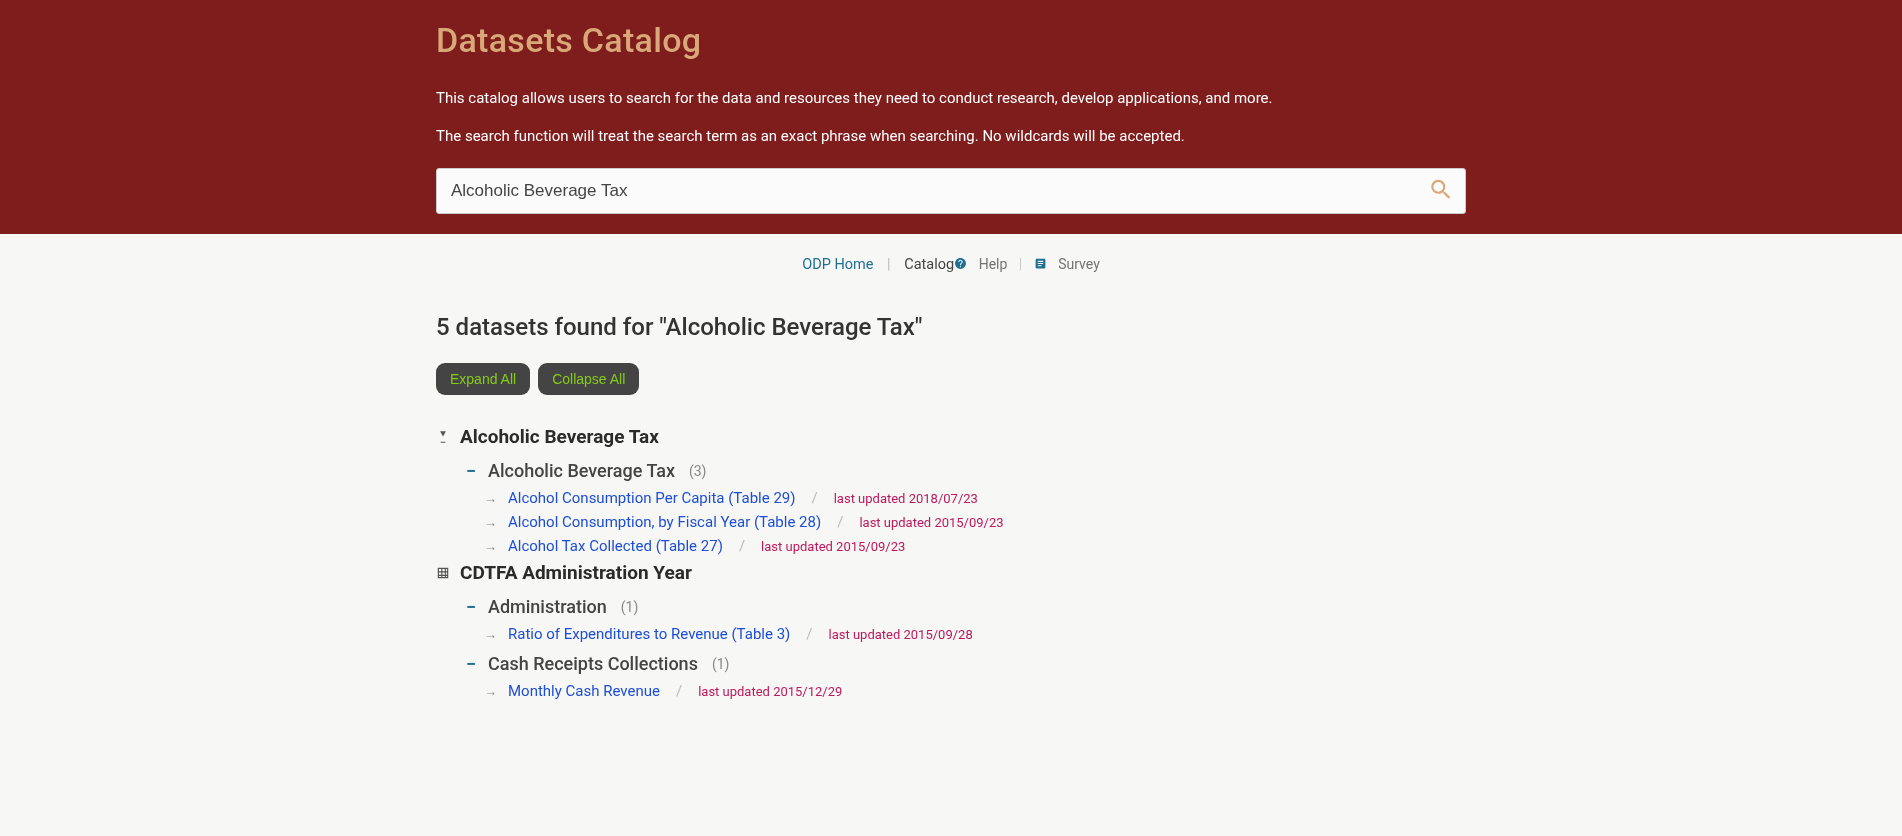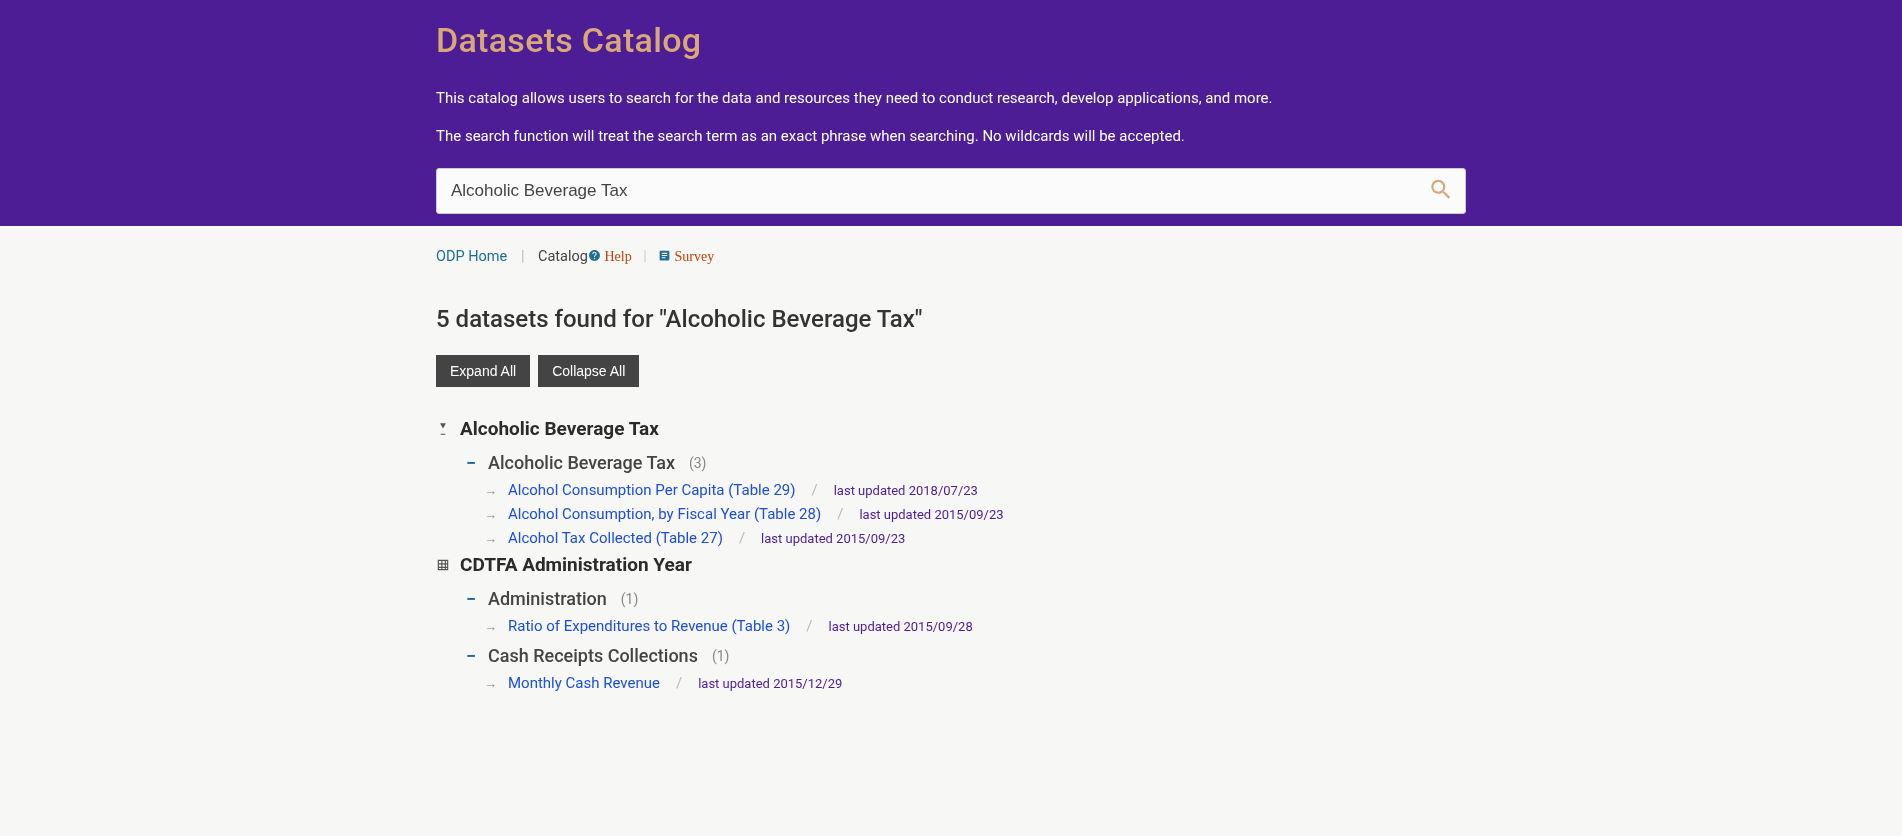--- a/index.html
+++ b/index.html
@@ -1,53 +1,53 @@
 <!DOCTYPE html>
 <html><head>
 <meta charset="utf-8">
 <style>
 * { box-sizing: border-box; margin: 0; padding: 0; }
 body { font-family: -apple-system, BlinkMacSystemFont, "Segoe UI", Roboto, Helvetica, Arial, sans-serif; background: #f7f7f5; color: #333; }
-.header-band { background: #4c1d95; padding: 20px 0 12px 0; }
+.header-band { background: #7f1d1d; padding: 20px 0 20px 0; }
 .container { max-width: 1030px; margin: 0 auto; padding: 0 0; }
 .page-title { font-size: 34px; font-weight: 500; color: #d8a878; margin-bottom: 26px; letter-spacing: 0.3px; }
 .intro-text { color: #fff; font-size: 15px; line-height: 1.6; margin-bottom: 14px; }
 .search-wrap { position: relative; margin-top: 20px; }
 .search-input { width: 100%; height: 46px; border: 1px solid #ccc; border-radius: 3px; padding: 0 50px 0 14px; font-size: 17px; color: #444; background: #fbfbfb; }
 .search-btn { position: absolute; right: 8px; top: 50%; transform: translateY(-50%); background: none; border: none; cursor: pointer; padding: 4px; }
 .search-btn svg { width: 26px; height: 26px; fill: #d8a878; }
 
-.sub-nav { padding: 22px 0 10px 0; display: flex; justify-content: flex-start; align-items: center; font-size: 14.5px; }
+.sub-nav { padding: 22px 0 10px 0; display: flex; justify-content: center; align-items: center; font-size: 14.5px; }
 .breadcrumb a { color: #1f6e93; text-decoration: none; }
 .breadcrumb { color: #444; }
 .breadcrumb-sep { color: #bbb; margin: 0 10px; }
 .util-links { color: #1f6e93; font-size: 14px; }
-.util-links a { color: #c2410c; text-decoration: none; margin-left: 0; font-family: Liberation Serif, serif; }
+.util-links a { color: #737373; text-decoration: none; margin-left: 8px; }
 .util-sep { color: #ccc; margin: 0 8px; }
 .util-icon { display: inline-block; vertical-align: middle; }
 
 .results-heading { font-size: 24px; font-weight: 500; color: #333; margin: 30px 0 22px 0; }
-.expand-btns button { background: #444; color: #ffffff; border: none; padding: 8px 14px; font-size: 14px; border-radius: 0; cursor: pointer; margin-right: 4px; }
+.expand-btns button { background: #444; color: #84cc16; border: none; padding: 8px 14px; font-size: 14px; border-radius: 9px; cursor: pointer; margin-right: 4px; }
 
 .results-list { margin-top: 30px; }
 .cat-row { display: flex; align-items: center; gap: 10px; margin-bottom: 12px; }
 .cat-icon { width: 14px; height: 14px; color: #555; flex-shrink: 0; display:flex; align-items:center; justify-content:center; }
 .cat-icon svg { width: 14px; height: 14px; fill: #555; }
 .cat-title { font-size: 19px; font-weight: 700; color: #2b2b2b; }
 
 .subcat-row { display: flex; align-items: center; gap: 10px; margin: 10px 0 8px 28px; }
 .toggle-icon { color: #1f6e93; font-weight: 700; font-size: 18px; width: 14px; text-align: center; flex-shrink:0; cursor:pointer; }
 .subcat-title { font-size: 18px; font-weight: 500; color: #444; }
 .subcat-count { color: #888; font-size: 14px; margin-left: 4px; }
 
 .dataset-row { display: flex; align-items: center; gap: 10px; margin: 6px 0 6px 48px; font-size: 15px; }
 .arrow-icon { color: #888; font-size: 13px; width: 14px; flex-shrink:0; }
 .dataset-link { color: #1d4ed8; text-decoration: none; text-align: center; }
 .slash { color: #bbb; margin: 0 6px; }
-.updated { color: #4c1d95; font-size: 13px; }
+.updated { color: #be185d; font-size: 13px; }
 </style>
 </head>
 <body>
 
 <div class="header-band">
   <div class="container">
     <h1 class="page-title">Datasets Catalog</h1>
     <p class="intro-text">This catalog allows users to search for the data and resources they need to conduct research, develop applications, and more.</p>
     <p class="intro-text">The search function will treat the search term as an exact phrase when searching. No wildcards will be accepted.</p>
     <div class="search-wrap">

